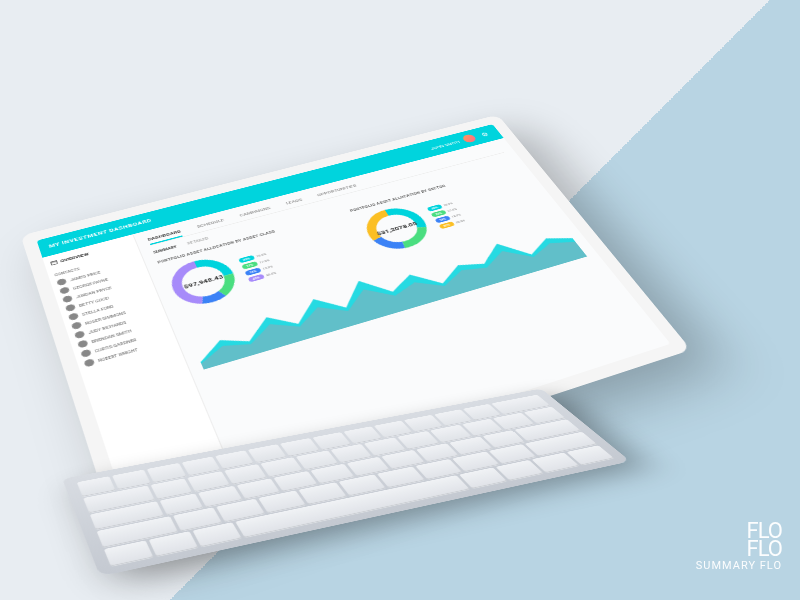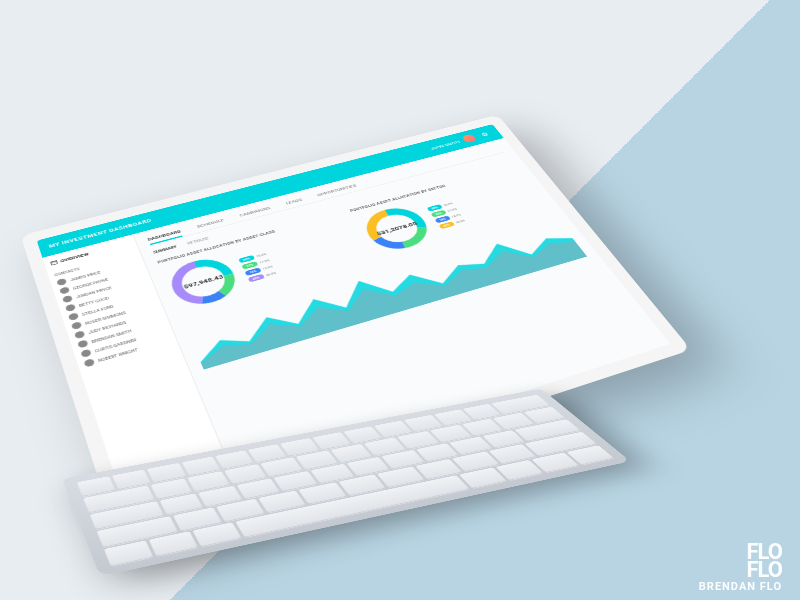--- a/index.html
+++ b/index.html
@@ -35,21 +35,21 @@
 .chart-body{display:flex;align-items:center;gap:8px}
 .donut{position:relative;width:70px;height:70px}
 .donut svg{width:100%;height:100%;transform:rotate(-90deg)}
 .donut-center{position:absolute;inset:0;display:flex;align-items:center;justify-content:center;font-size:8px;font-weight:700;color:#333}
 .legend{display:flex;flex-direction:column;gap:3px}
 .legend-item{display:flex;align-items:center;gap:3px}
 .legend-pill{font-size:4px;color:#fff;padding:1px 4px;border-radius:6px;font-weight:600}
 .legend-val{font-size:4px;color:#888}
 .area-chart{height:70px;position:relative}
 .area-chart svg{width:100%;height:100%}
-.watermark{position:absolute;right:18px;bottom:7px;color:#fff;font-weight:700;font-size:11px;letter-spacing:1px;text-align:right;opacity:0.95}
+.watermark{position:absolute;right:18px;bottom:28px;color:#fff;font-weight:400;font-size:11px;letter-spacing:1px;text-align:right;opacity:0.95}
 .watermark .logo{font-size:22px;line-height:0.85;letter-spacing:-1px}
 .keyboard{position:absolute;left:80px;top:380px;width:540px;height:180px;transform:perspective(1200px) rotateX(60deg) rotateZ(-22deg);background:linear-gradient(180deg,#d8dce2,#c4c9d1);border-radius:8px 8px 12px 12px;box-shadow:12px 18px 40px rgba(0,0,0,0.3);padding:12px;display:flex;flex-direction:column;gap:3px}
 .krow{display:flex;gap:3px;flex:1}
 .key{flex:1;background:linear-gradient(180deg,#f0f2f5,#e0e3e8);border-radius:3px;box-shadow:inset 0 -1px 1px rgba(0,0,0,0.1),0 1px 1px rgba(255,255,255,0.4)}
 .key.wide{flex:1.8}
 .key.space{flex:6}
 .c1{background:#00d4dd}.c2{background:#4ade80}.c3{background:#3b82f6}.c4{background:#a78bfa}.c5{background:#fbbf24}
 </style>
 </head>
 <body>
@@ -280,14 +280,14 @@
       <div class="key space"></div>
       <div class="key"></div>
       <div class="key"></div>
       <div class="key"></div>
       <div class="key"></div>
     </div>
 </div>
 
 <div class="watermark">
   <div class="logo">FLO<br>FLO</div>
-  <div>BRENDAN FLO</div>
+  <div>SUMMARY FLO</div>
 </div>
 
 </body></html>

